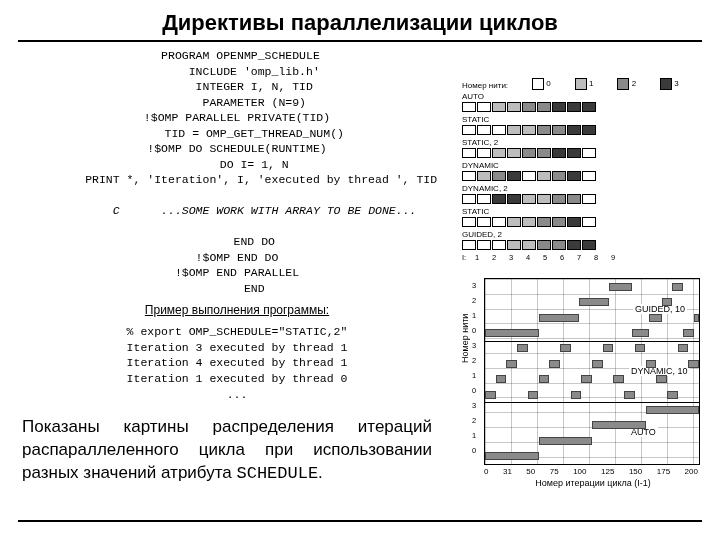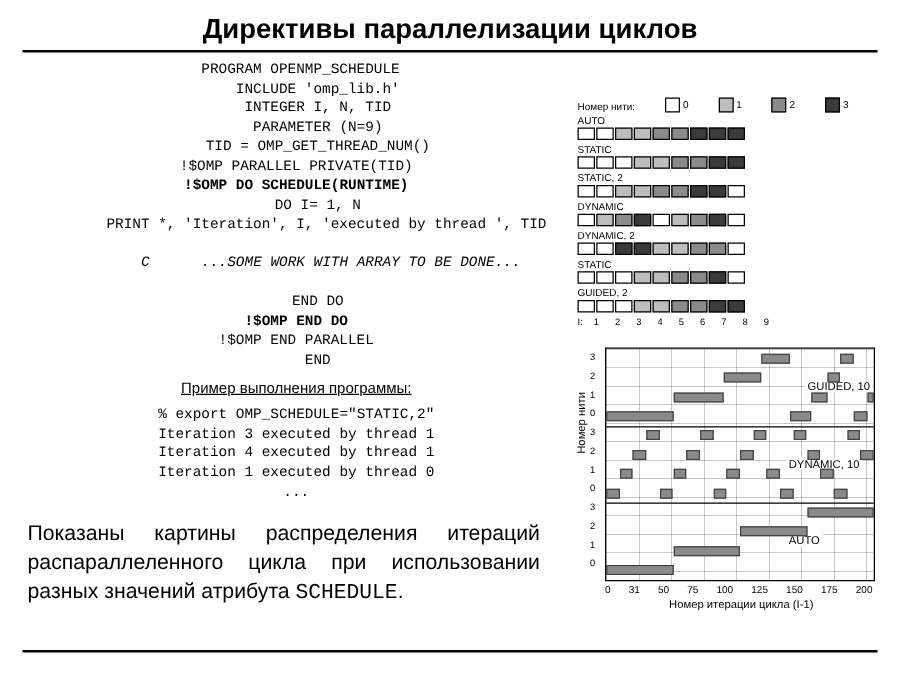--- a/index.html
+++ b/index.html
@@ -34,21 +34,21 @@
     flex-direction: row;
     padding: 0 18px 0 22px;
   }
   .left {
     width: 430px;
     font-family: "Courier New", monospace;
     font-size: 11.5px;
     line-height: 1.35;
   }
   .code-line { white-space: pre; text-align: center; }
-  .bold { font-weight: bold; }
+  .bold { font-weight: normal; }
   .italic { font-style: italic; }
   .under { text-decoration: underline; }
   .gap { height: 6px; }
   .desc {
     font-family: Arial, sans-serif;
     font-size: 17px;
     line-height: 1.35;
     text-align: justify;
     margin-top: 14px;
     width: 410px;
@@ -113,22 +113,22 @@
   <div class="title">Директивы параллелизации циклов</div>
   <hr class="hr">
 
   <div class="cols">
 
     <div class="left">
       <div class="code-line"> PROGRAM OPENMP_SCHEDULE</div>
       <div class="code-line">     INCLUDE 'omp_lib.h'</div>
       <div class="code-line">     INTEGER I, N, TID</div>
       <div class="code-line">     PARAMETER (N=9)</div>
+      <div class="code-line">!$OMP PARALLEL PRIVATE(TID)</div>
       <div class="code-line">     TID = OMP_GET_THREAD_NUM()</div>
-      <div class="code-line">!$OMP PARALLEL PRIVATE(TID)</div>
       <div class="code-line bold">!$OMP DO SCHEDULE(RUNTIME)</div>
       <div class="code-line">     DO I= 1, N</div>
       <div class="code-line">       PRINT *, 'Iteration', I, 'executed by thread ', TID</div>
       <div class="code-line italic">
         <span>C</span><span>      ...SOME WORK WITH ARRAY TO BE DONE...</span>
       </div>
       <div class="code-line">     END DO</div>
       <div class="code-line bold">!$OMP END DO</div>
       <div class="code-line">!$OMP END PARALLEL</div>
       <div class="code-line">     END</div>
@@ -291,21 +291,21 @@
             <div class="bar" style="left: 107px; width: 10.7px; top: 80.7917px;"></div>
             <div class="bar" style="left: 117.7px; width: 10.7px; top: 65.375px;"></div>
             <div class="bar" style="left: 128.4px; width: 10.7px; top: 96.2083px;"></div>
             <div class="bar" style="left: 139.1px; width: 10.7px; top: 111.625px;"></div>
             <div class="bar" style="left: 149.8px; width: 10.7px; top: 65.375px;"></div>
             <div class="bar" style="left: 160.5px; width: 10.7px; top: 80.7917px;"></div>
             <div class="bar" style="left: 171.2px; width: 10.7px; top: 96.2083px;"></div>
             <div class="bar" style="left: 181.9px; width: 10.7px; top: 111.625px;"></div>
             <div class="bar" style="left: 192.6px; width: 10.7px; top: 65.375px;"></div>
             <div class="bar" style="left: 203.3px; width: 10.7px; top: 80.7917px;"></div>
-            <div class="panelLbl" style="left: 159px; top: 24.8333px;">GUIDED, 10</div>
+            <div class="panelLbl" style="left: 148px; top: 24.8333px;">GUIDED, 10</div>
             <div class="bar" style="left: 0px; width: 53.5px; top: 49.9583px;"></div>
             <div class="bar" style="left: 53.5px; width: 40.66px; top: 34.5417px;"></div>
             <div class="bar" style="left: 94.16px; width: 29.96px; top: 19.125px;"></div>
             <div class="bar" style="left: 124.12px; width: 22.47px; top: 3.70833px;"></div>
             <div class="bar" style="left: 146.59px; width: 17.12px; top: 49.9583px;"></div>
             <div class="bar" style="left: 163.71px; width: 12.84px; top: 34.5417px;"></div>
             <div class="bar" style="left: 176.55px; width: 10.7px; top: 19.125px;"></div>
             <div class="bar" style="left: 187.25px; width: 10.7px; top: 3.70833px;"></div>
             <div class="bar" style="left: 197.95px; width: 10.7px; top: 49.9583px;"></div>
             <div class="bar" style="left: 208.65px; width: 5.35px; top: 34.5417px;"></div>

